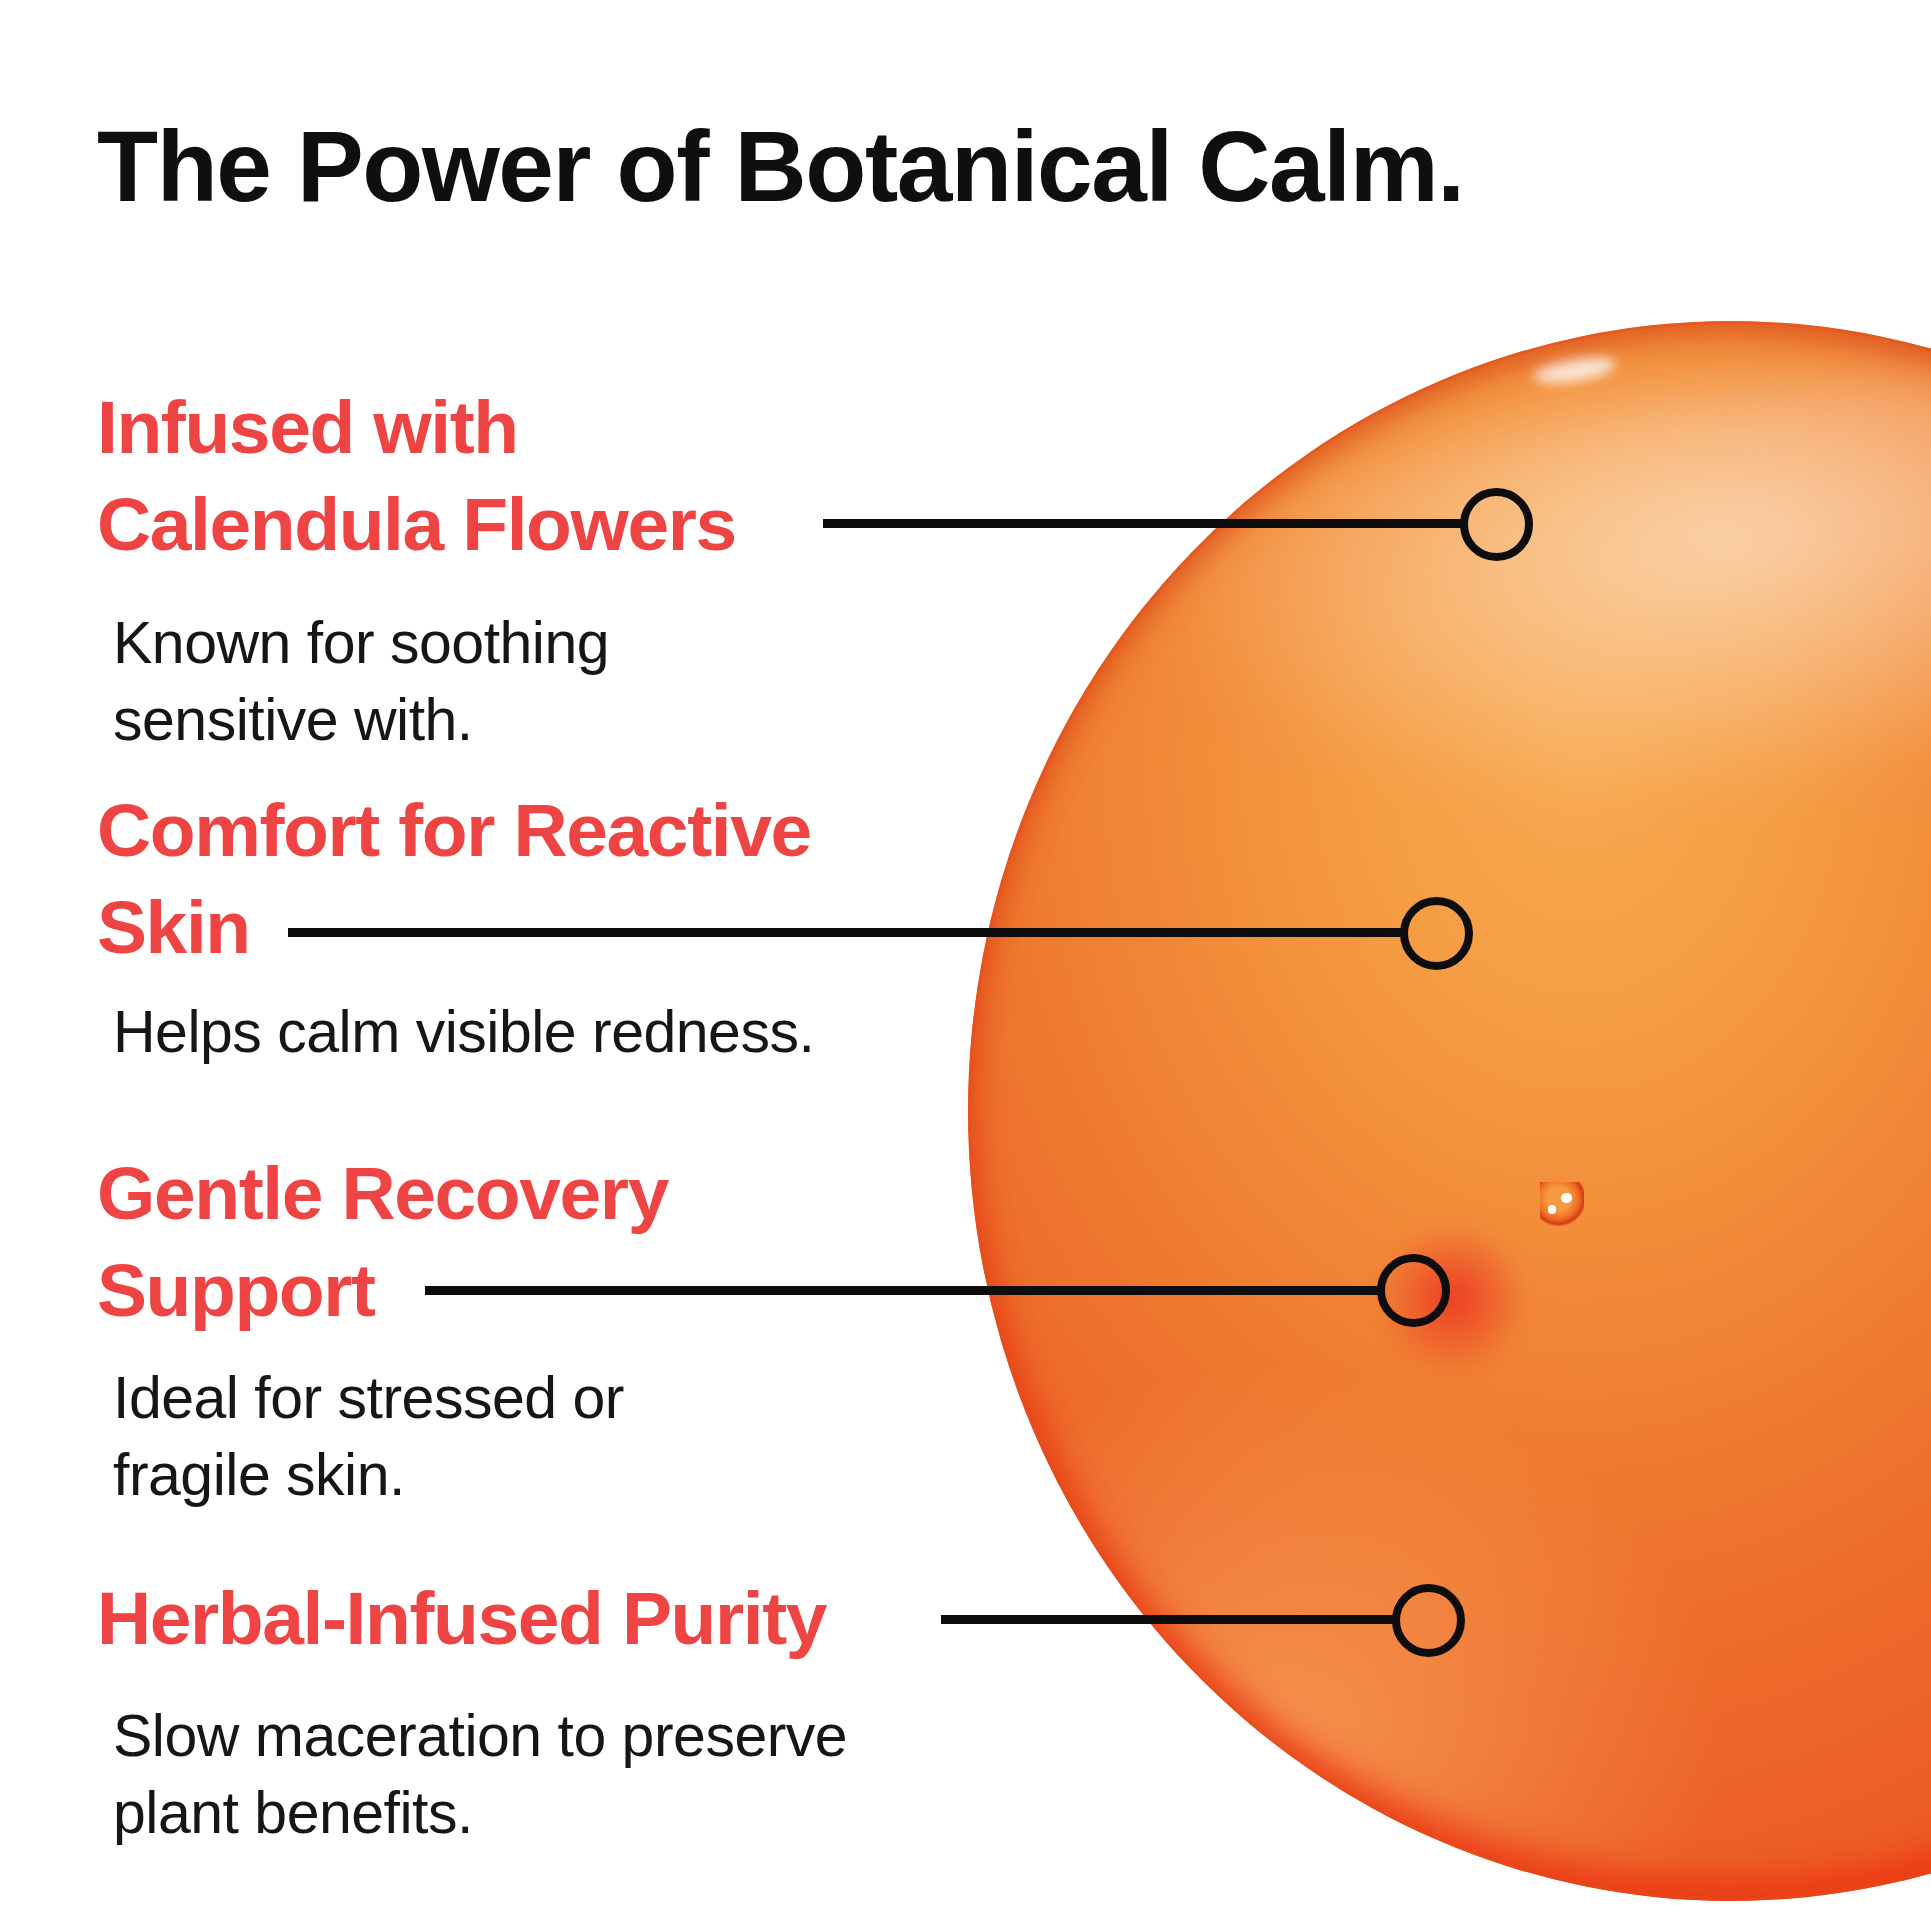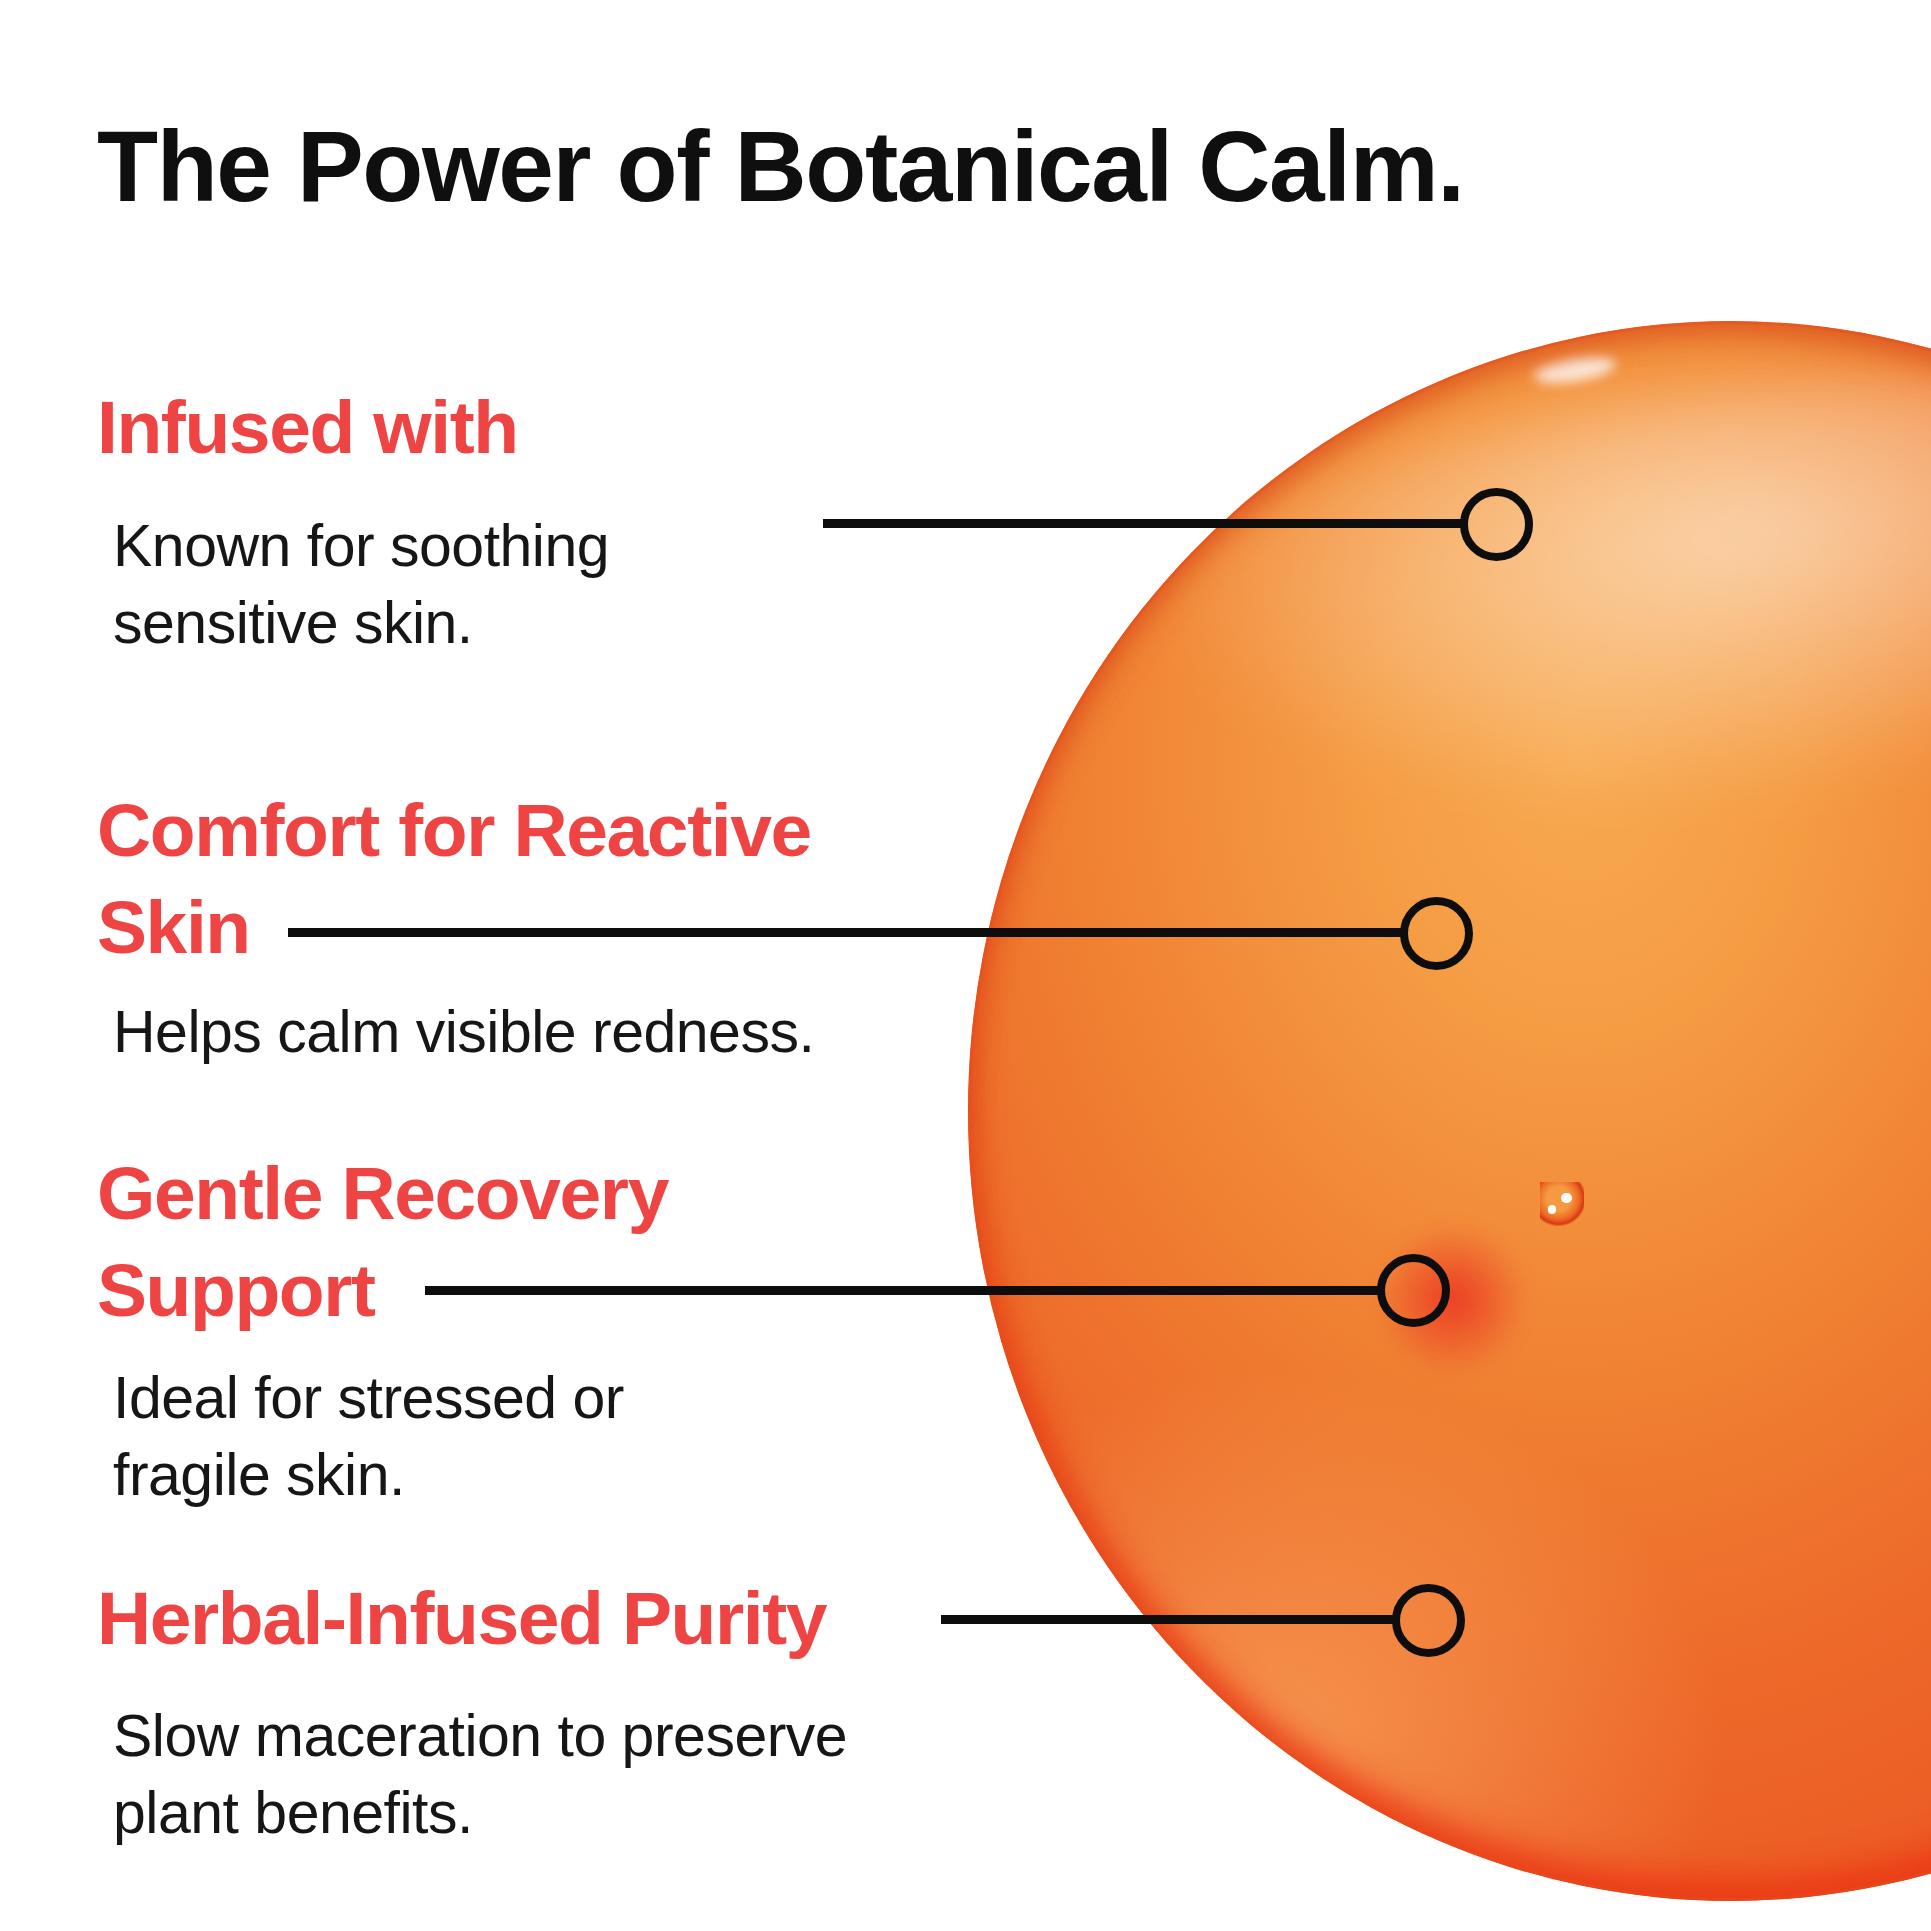--- a/index.html
+++ b/index.html
@@ -108,22 +108,22 @@
     <div class="bubble">
       <div class="hl1"></div>
       <div class="hl2"></div>
     </div>
     <div class="blob-rim"></div>
   </div>
 
   <h1 class="title">The Power of Botanical Calm.</h1>
 
   <section class="feature f1">
-    <h2><span>Infused with</span><br></h2>
-    <p><span>Known for soothing</span><br><span>sensitive skin.</span></p>
+    <h2><span>Infused with</span><br><span>Calendula Flowers</span></h2>
+    <p><span>Known for soothing</span><br><span>sensitive with.</span></p>
   </section>
 
   <section class="feature f3">
     <h2><span>Gentle Recovery</span><br><span>Support</span></h2>
     <p><span>Ideal for stressed or</span><br><span>fragile skin.</span></p>
   </section>
 
   <section class="feature f2">
     <h2><span>Comfort for Reactive</span><br><span>Skin</span></h2>
     <p><span>Helps calm visible redness.</span></p>

